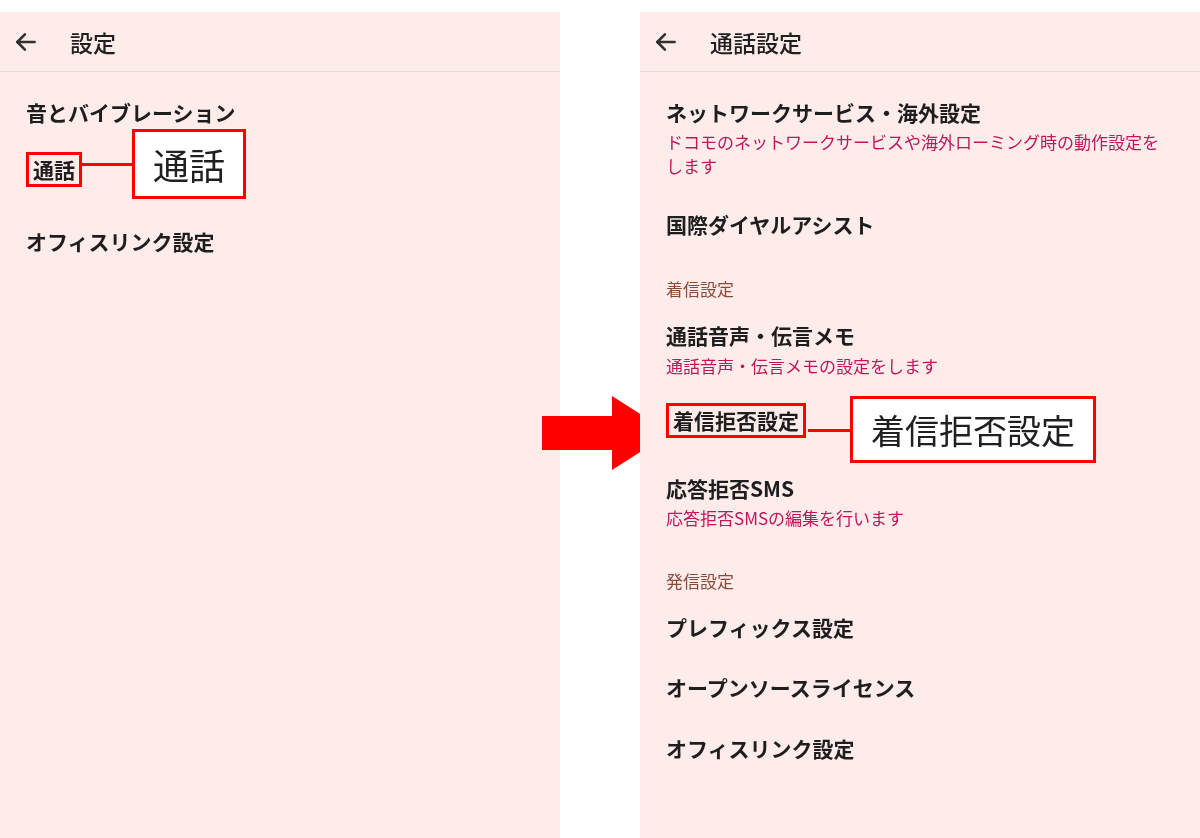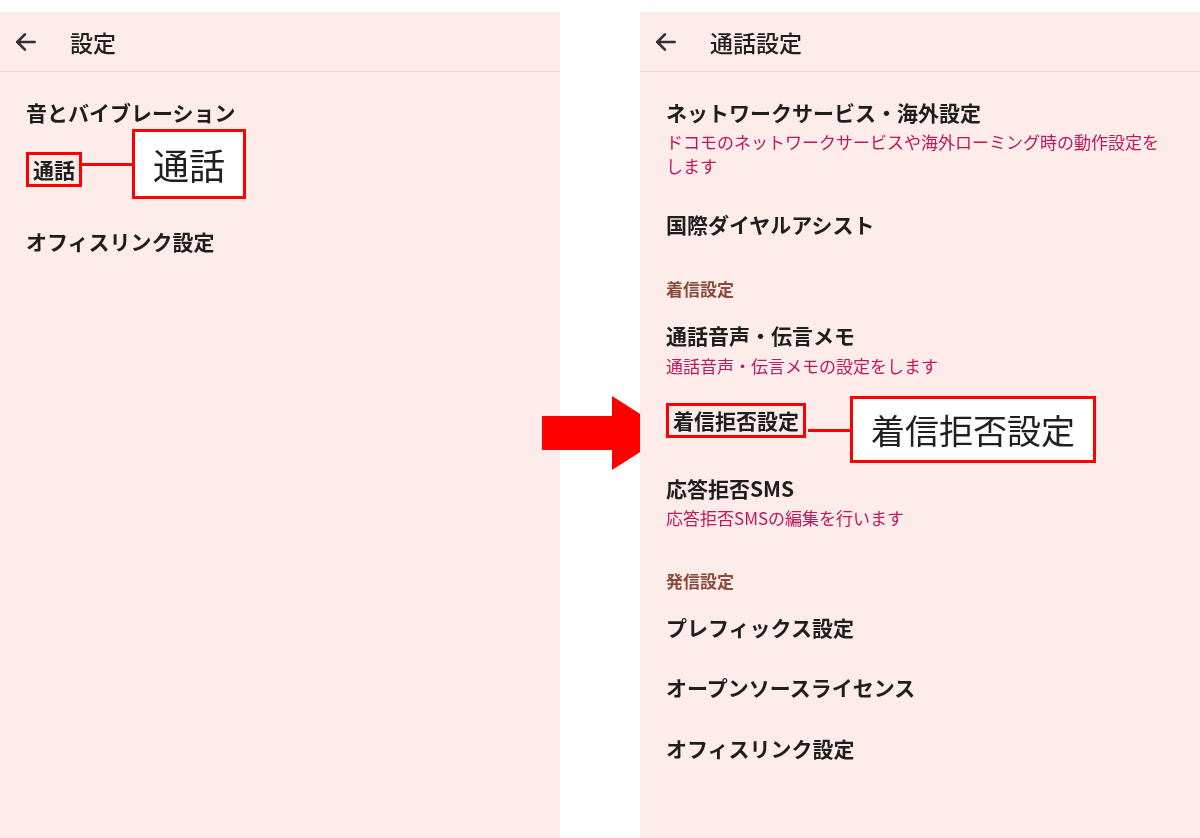--- a/index.html
+++ b/index.html
@@ -30,21 +30,21 @@
   .appbar .title { font-size: 23px; color: #202020; font-weight: 500; }
   .back-icon { width: 28px; height: 28px; display:flex; align-items:center; justify-content:center; }
   .back-icon svg { width: 26px; height: 26px; stroke: #303030; stroke-width: 2.4; fill: none; stroke-linecap: round; stroke-linejoin: round; }
 
   .list { padding: 10px 0 0 0; }
   .item {
     padding: 16px 26px 16px 26px;
   }
   .item .primary { font-size: 21px; color: #1e1e1e; line-height: 1.35; font-weight: bold; }
   .item .secondary { font-size: 17px; color: #be185d; line-height: 1.4; margin-top: 4px; }
-  .section-header { font-size: 17px; color: #8a4a3a; padding: 22px 26px 4px 26px; font-weight: 700; }
+  .section-header { font-size: 17px; color: #8a4a3a; padding: 22px 26px 4px 26px; font-weight: 400; }
   .callout {
     position: absolute;
     border: 3px solid #ff0000;
     background: #fff;
     font-size: 36px;
     color: #202020;
     padding: 6px 18px;
     white-space: nowrap;
   }
   .callout-line {

